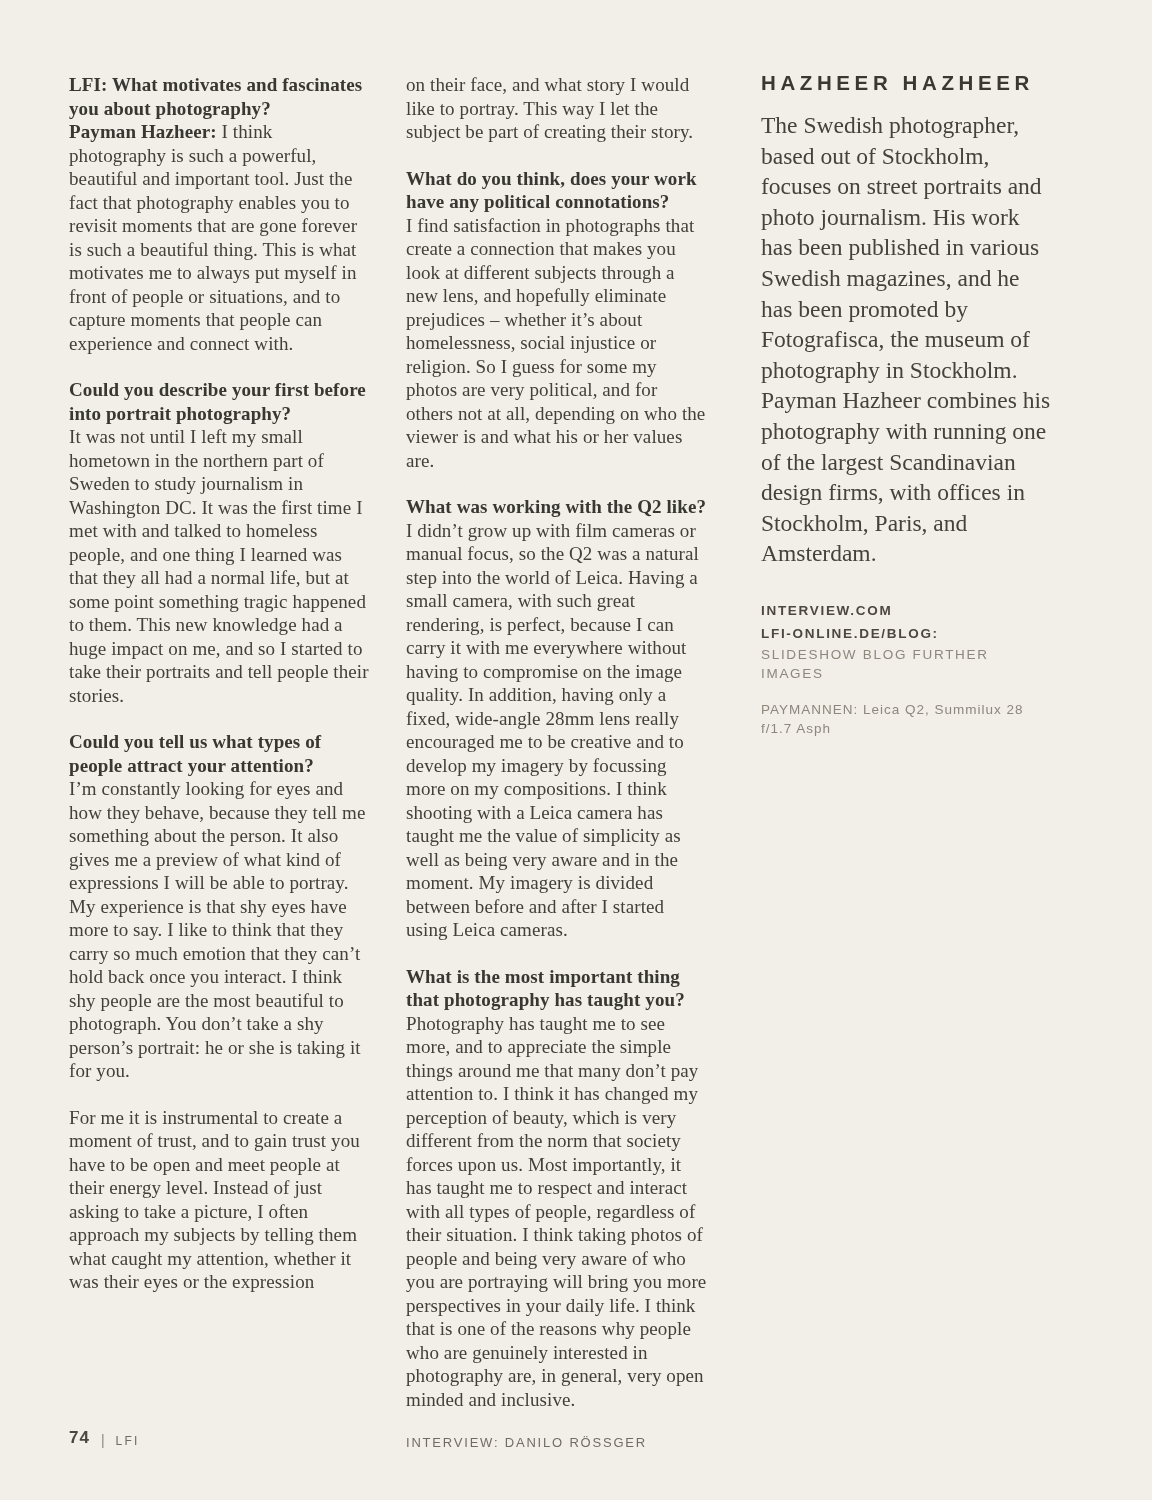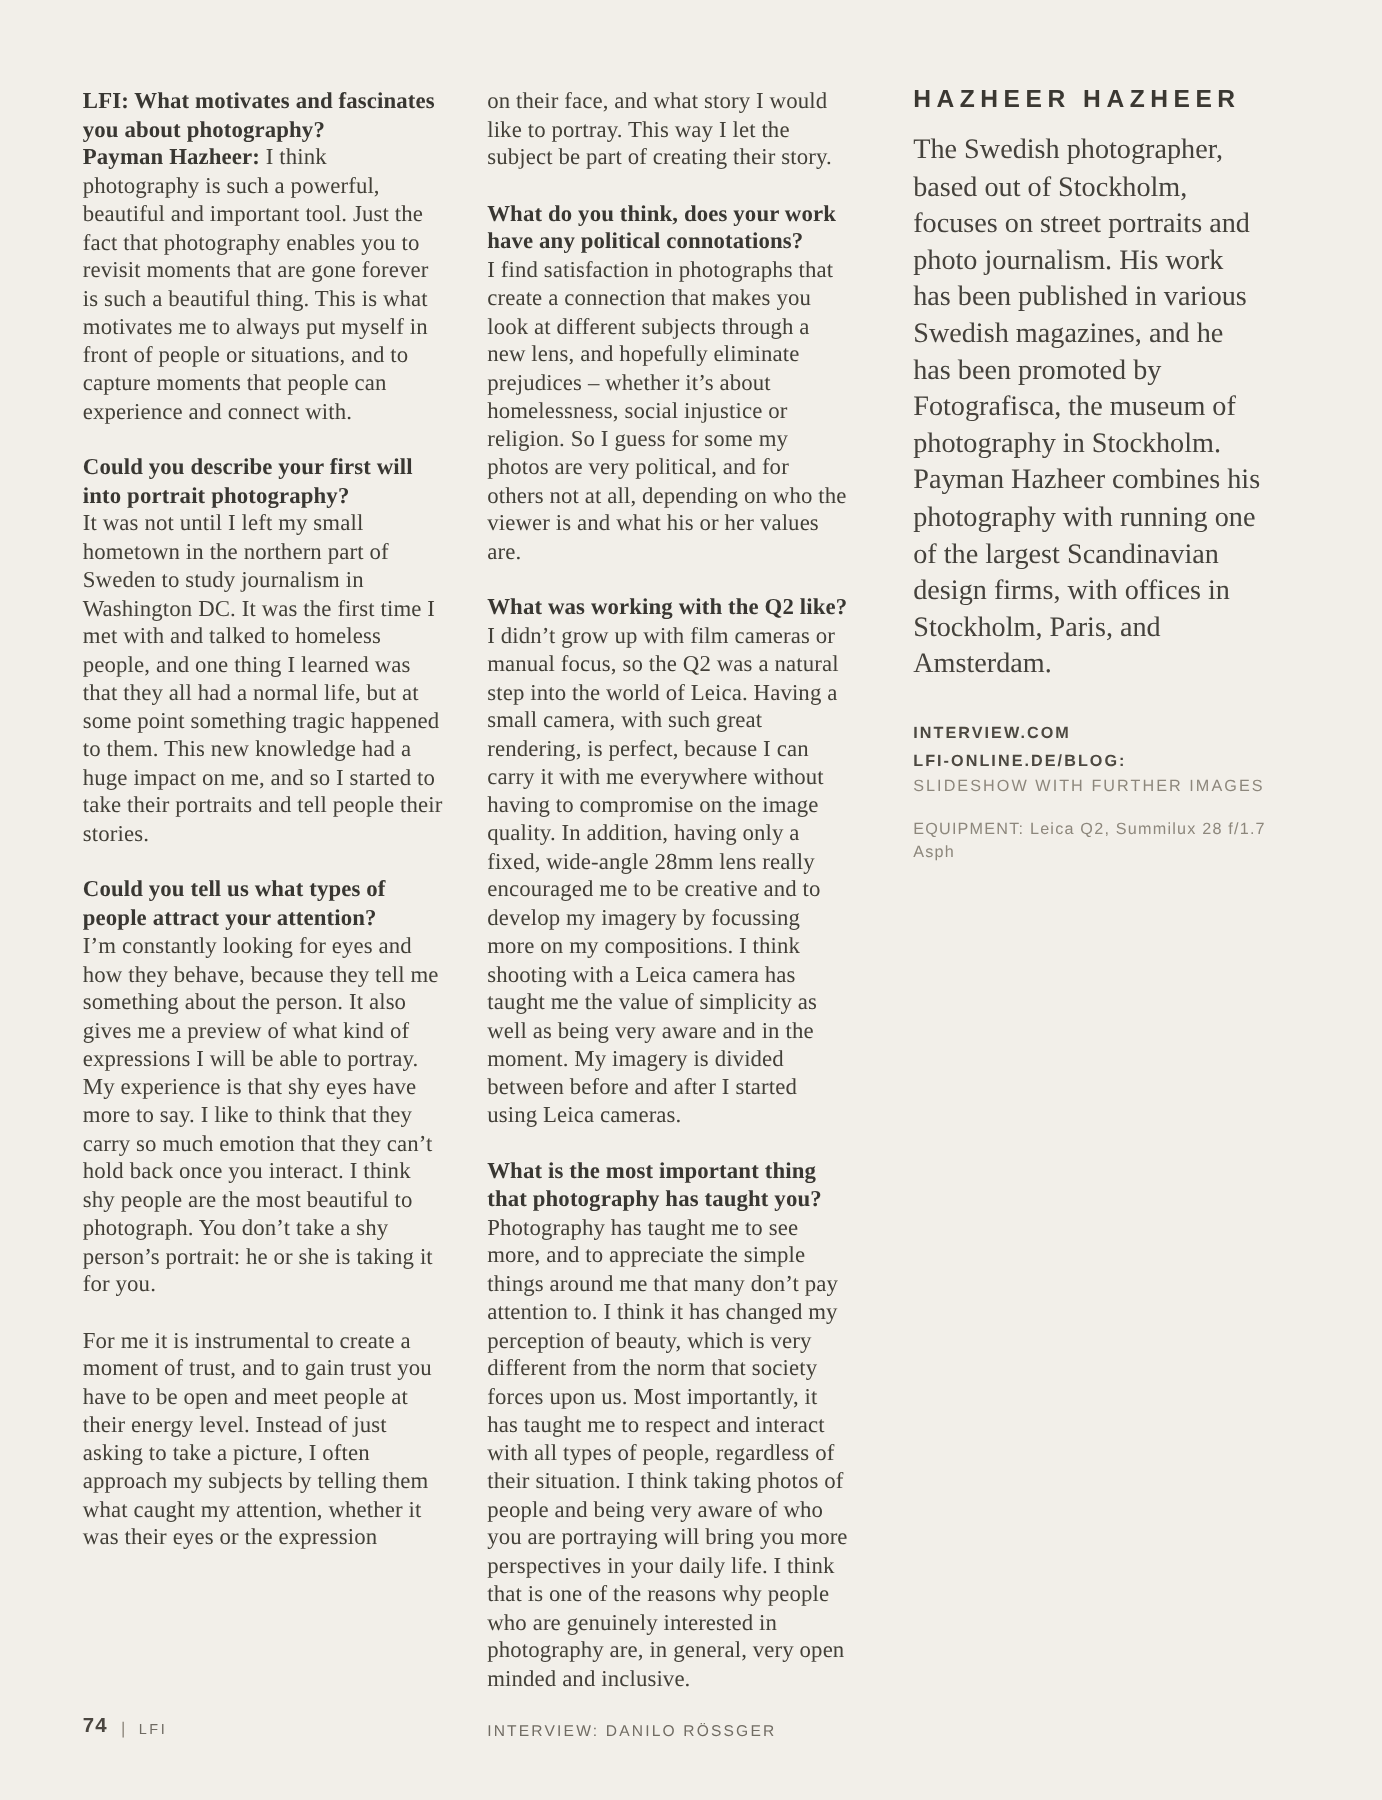--- a/index.html
+++ b/index.html
@@ -89,21 +89,21 @@
 <body>
 
 <div class="page">
 
   <div class="col col-left">
     <div class="qa">
       <p class="question">LFI: What motivates and fascinates you about photography?</p>
       <p class="answer"><span class="lead">Payman Hazheer:</span><span> I think photography is such a powerful, beautiful and important tool. Just the fact that photography enables you to revisit moments that are gone forever is such a beautiful thing. This is what motivates me to always put myself in front of people or situations, and to capture moments that people can experience and connect with.</span></p>
     </div>
     <div class="qa">
-      <p class="question">Could you describe your first will into portrait photography?</p>
+      <p class="question">Could you describe your first before into portrait photography?</p>
       <p class="answer">It was not until I left my small hometown in the northern part of Sweden to study journalism in Washington DC. It was the first time I met with and talked to homeless people, and one thing I learned was that they all had a normal life, but at some point something tragic happened to them. This new knowledge had a huge impact on me, and so I started to take their portraits and tell people their stories.</p>
     </div>
     <div class="qa">
       <p class="question">Could you tell us what types of people attract your attention?</p>
       <p class="answer">I’m constantly looking for eyes and how they behave, because they tell me something about the person. It also gives me a preview of what kind of expressions I will be able to portray. My experience is that shy eyes have more to say. I like to think that they carry so much emotion that they can’t hold back once you interact. I think shy people are the most beautiful to photograph. You don’t take a shy person’s portrait: he or she is taking it for you.</p>
     </div>
     <div class="qa">
       <p class="answer">For me it is instrumental to create a moment of trust, and to gain trust you have to be open and meet people at their energy level. Instead of just asking to take a picture, I often approach my subjects by telling them what caught my attention, whether it was their eyes or the expression</p>
     </div>
   </div>
@@ -126,23 +126,23 @@
     </div>
     <p class="credit">INTERVIEW: DANILO RÖSSGER</p>
   </div>
 
   <div class="sidebar">
     <h2 class="sidebar-name">HAZHEER HAZHEER</h2>
     <p class="sidebar-bio">The Swedish photographer, based out of Stockholm, focuses on street portraits and photo journalism. His work has been published in various Swedish magazines, and he has been promoted by Fotografisca, the museum of photography in Stockholm. Payman Hazheer combines his photography with running one of the largest Scandinavian design firms, with offices in Stockholm, Paris, and Amsterdam.</p>
     <div class="sidebar-links">
       <p class="link-strong">INTERVIEW.COM</p>
       <p class="link-strong">LFI-ONLINE.DE/BLOG:</p>
-      <p class="link-sub">SLIDESHOW WITH FURTHER IMAGES</p>
+      <p class="link-sub">SLIDESHOW BLOG FURTHER IMAGES</p>
     </div>
-    <p class="equipment"><span>EQUIPMENT:</span> <span>Leica Q2, Summilux 28 f/1.7 Asph</span></p>
+    <p class="equipment"><span>PAYMANNEN:</span> <span>Leica Q2, Summilux 28 f/1.7 Asph</span></p>
   </div>
 
   <div class="footer">
     <span class="page-num">74</span>
     <span class="sep">|</span>
     <span class="mag">LFI</span>
   </div>
 
 </div>
 

